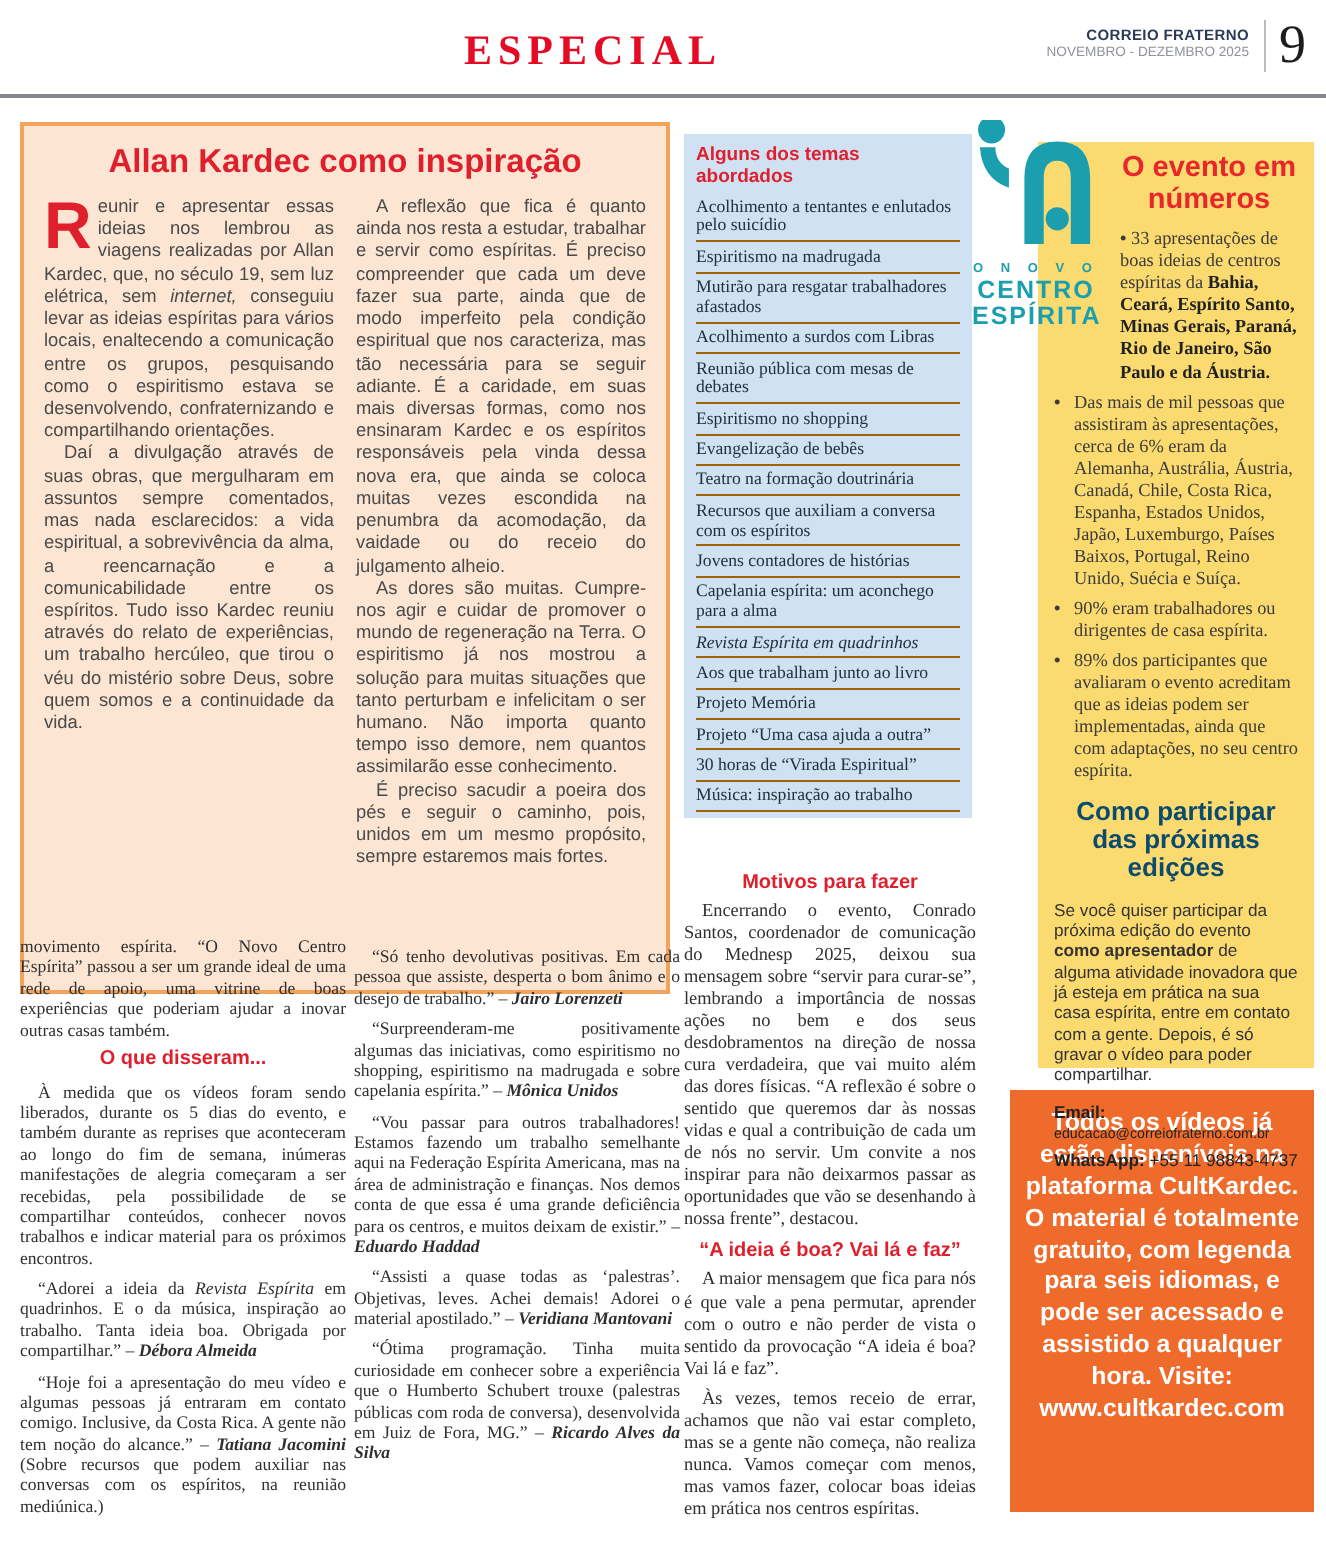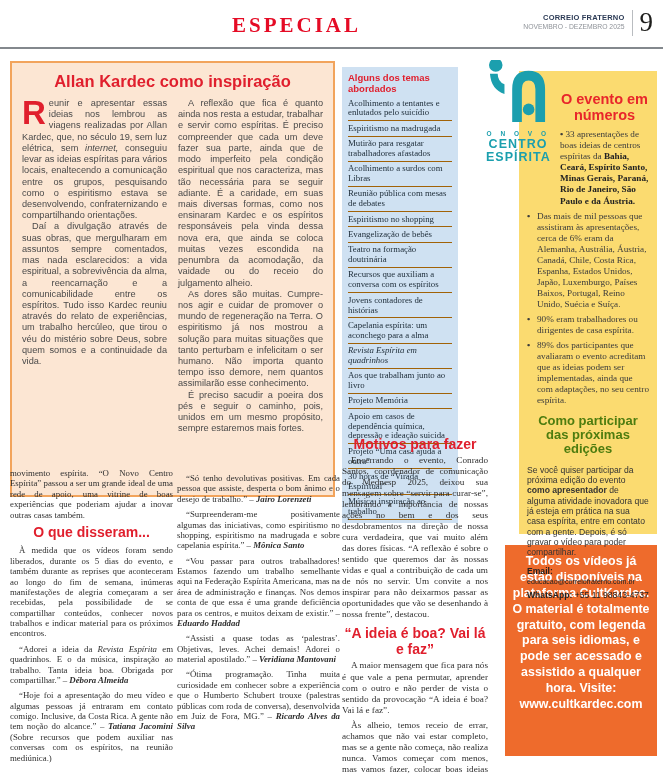--- a/index.html
+++ b/index.html
@@ -26,49 +26,49 @@
   .art-col p.ind{text-indent:10px;}
   .dropcap{float:left;font-size:33px;line-height:.8;padding:2px 3px 0 0;color:#e01f2d;font-weight:bold;}
   
   .colA{position:absolute;left:10px;top:468px;width:163px;}
   .colB{position:absolute;left:177px;top:468px;width:163px;}
   .serif{font-family:"Liberation Serif",serif;font-size:8.8px;line-height:1.18;
        color:#2f2f2f;text-align:justify;}
   .serif p{margin:0 0 4px;}
   .quote{text-indent:9px;margin:5px 0 0 !important;}
   .author{font-weight:bold;font-style:italic;}
-  .red-sub{font-family:"Liberation Sans",sans-serif;font-weight:bold;font-size:14px;
+  .red-sub{font-family:"Liberation Sans",sans-serif;font-weight:bold;font-size:10px;
        color:#e01f2d;text-align:center;margin:5px 0 3px;text-indent:0;}
   
-  .temas{position:absolute;left:342px;top:67px;width:116px;box-sizing:border-box;
+  .temas{position:absolute;left:342px;top:67px;width:144px;box-sizing:border-box;
        background:#cfe1f2;padding:5px 6px 3px;}
   .temas h3{margin:0 0 2px;font-size:9.5px;font-weight:bold;color:#e01f2d;}
   .temas ul{margin:0;padding:0;list-style:none;}
   .temas li{font-family:"Liberation Serif",serif;font-size:8.8px;line-height:1.12;
        color:#21303c;padding:2.5px 0 2px;border-bottom:1px solid #a16207;}
   
   .midlow{position:absolute;left:342px;top:431px;width:146px;}
   .midlow .serifp{font-family:"Liberation Serif",serif;font-size:9.2px;line-height:1.2;
        color:#2f2f2f;text-align:justify;margin:0 0 4px;text-indent:9px;}
   
   .logo{position:absolute;left:486px;top:60px;width:64px;z-index:3;text-align:center;color:#1b9fae;}
   .logo .l1{font-size:6.5px;letter-spacing:3.5px;font-weight:bold;margin:2px 0 1px;}
   .logo .l2,.logo .l3{font-size:12.5px;font-weight:bold;letter-spacing:1px;line-height:1.05;}
   
   .numbox{position:absolute;left:519px;top:71px;width:138px;height:463px;box-sizing:border-box;
-       background:#fbdb70;padding:19px 8px;z-index:1;}
+       background:#fbdb70;padding:4px 8px;z-index:1;}
   .logo-spacer{float:left;width:33px;height:112px;}
   .numbox h2{font-size:14.5px;line-height:1.08;font-weight:bold;color:#e8262b;
        text-align:center;margin:2px 0 6px;}
   .bullet{position:relative;font-family:"Liberation Serif",serif;font-size:9.2px;line-height:1.2;
        color:#3b3b3b;margin:0 0 4px;}
   .bullet .mk{font-weight:bold;}
   .bullet-h{padding-left:10px;}
   .bullet-h .mk{position:absolute;left:0;top:0;}
-  .numbox h4{font-size:13px;line-height:1.08;font-weight:bold;color:#4d7c0f;
+  .numbox h4{font-size:13px;line-height:1.08;font-weight:bold;color:#0c4a6e;
        text-align:center;margin:8px 0 4px;}
   .partbody{font-size:8.6px;line-height:1.2;color:#333;}
   .contact{margin-top:4px;font-size:8.6px;color:#222;}
   .contact .lbl{font-weight:bold;}
   .contact .em{font-size:7.1px;}
   
   .vidbox{position:absolute;left:505px;top:545px;width:152px;height:211px;box-sizing:border-box;
        background:#ee6b2c;color:#fff;text-align:center;padding:9px 5px;
        font-weight:bold;font-size:12.4px;line-height:1.28;}
   .vidbox .url{display:block;color:#fff;text-decoration:none;font-weight:bold;}
@@ -107,21 +107,21 @@
 <div class="colA serif">
   <p>movimento espírita. “O Novo Centro Espírita” passou a ser um grande ideal de uma rede de apoio, uma vitrine de boas experiências que poderiam ajudar a inovar outras casas também.</p>
   <p class="red-sub">O que disseram...</p>
   <p class="quote">À medida que os vídeos foram sendo liberados, durante os 5 dias do evento, e também durante as reprises que aconteceram ao longo do fim de semana, inúmeras manifestações de alegria começaram a ser recebidas, pela possibilidade de se compartilhar conteúdos, conhecer novos trabalhos e indicar material para os próximos encontros.</p>
   <p class="quote"><span>“Adorei a ideia da </span><em class="it">Revista Espírita</em><span> em quadrinhos. E o da música, inspiração ao trabalho. Tanta ideia boa. Obrigada por compartilhar.” – </span><span class="author">Débora Almeida</span></p>
   <p class="quote"><span>“Hoje foi a apresentação do meu vídeo e algumas pessoas já entraram em contato comigo. Inclusive, da Costa Rica. A gente não tem noção do alcance.” – </span><span class="author">Tatiana Jacomini</span><span> (Sobre recursos que podem auxiliar nas conversas com os espíritos, na reunião mediúnica.)</span></p>
 </div>
 
 <div class="colB serif">
   <p class="quote" style="margin-top:0"><span>“Só tenho devolutivas positivas. Em cada pessoa que assiste, desperta o bom ânimo e o desejo de trabalho.” – </span><span class="author">Jairo Lorenzeti</span></p>
-  <p class="quote"><span>“Surpreenderam-me positivamente algumas das iniciativas, como espiritismo no shopping, espiritismo na madrugada e sobre capelania espírita.” – </span><span class="author">Mônica Santo</span></p>
+  <p class="quote"><span>“Surpreenderam-me positivamente algumas das iniciativas, como espiritismo no shopping, espiritismo na madrugada e sobre capelania espírita.” – </span><span class="author">Mônica Unidos</span></p>
   <p class="quote"><span>“Vou passar para outros trabalhadores! Estamos fazendo um trabalho semelhante aqui na Federação Espírita Americana, mas na área de administração e finanças. Nos demos conta de que essa é uma grande deficiência para os centros, e muitos deixam de existir.” – </span><span class="author">Eduardo Haddad</span></p>
   <p class="quote"><span>“Assisti a quase todas as ‘palestras’. Objetivas, leves. Achei demais! Adorei o material apostilado.” – </span><span class="author">Veridiana Mantovani</span></p>
   <p class="quote"><span>“Ótima programação. Tinha muita curiosidade em conhecer sobre a experiência que o Humberto Schubert trouxe (palestras públicas com roda de conversa), desenvolvida em Juiz de Fora, MG.” – </span><span class="author">Ricardo Alves da Silva</span></p>
 </div>
 
 <div class="temas">
   <h3>Alguns dos temas abordados</h3>
   <ul>
     <li>Acolhimento a tentantes e enlutados pelo suicídio</li>
     <li>Espiritismo na madrugada</li>
@@ -130,33 +130,32 @@
     <li>Reunião pública com mesas de debates</li>
     <li>Espiritismo no shopping</li>
     <li>Evangelização de bebês</li>
     <li>Teatro na formação doutrinária</li>
     <li>Recursos que auxiliam a conversa com os espíritos</li>
     <li>Jovens contadores de histórias</li>
     <li>Capelania espírita: um aconchego para a alma</li>
     <li style="font-style:italic">Revista Espírita em quadrinhos</li>
     <li>Aos que trabalham junto ao livro</li>
     <li>Projeto Memória</li>
-    <li>Apoio em casos de dependência química, depressão e ideação suicida</li>
     <li>Projeto “Uma casa ajuda a outra”</li>
     <li>30 horas de “Virada Espiritual”</li>
     <li>Música: inspiração ao trabalho</li>
   </ul>
 </div>
 
 <div class="midlow">
   <p class="red-sub">Motivos para fazer</p>
   <p class="serifp">Encerrando o evento, Conrado Santos, coordenador de comunicação do Mednesp 2025, deixou sua mensagem sobre “servir para curar-se”, lembrando a importância de nossas ações no bem e dos seus desdobramentos na direção de nossa cura verdadeira, que vai muito além das dores físicas. “A reflexão é sobre o sentido que queremos dar às nossas vidas e qual a contribuição de cada um de nós no servir. Um convite a nos inspirar para não deixarmos passar as oportunidades que vão se desenhando à nossa frente”, destacou.</p>
   <p class="red-sub">“A ideia é boa? Vai lá e faz”</p>
   <p class="serifp">A maior mensagem que fica para nós é que vale a pena permutar, aprender com o outro e não perder de vista o sentido da provocação “A ideia é boa? Vai lá e faz”.</p>
-  <p class="serifp">Às alheio, temos receio de errar, achamos que não vai estar completo, mas se a gente não começa, não realiza nunca. Vamos começar com menos, mas vamos fazer, colocar boas ideias em prática nos centros espíritas.</p>
+  <p class="serifp">Às vezes, temos receio de errar, achamos que não vai estar completo, mas se a gente não começa, não realiza nunca. Vamos começar com menos, mas vamos fazer, colocar boas ideias em prática nos centros espíritas.</p>
 </div>
 
 <div class="logo">
   <svg width="58" height="64" viewBox="0 0 60 66" aria-hidden="true">
     <circle cx="7" cy="5" r="7" fill="#1b9fae"></circle>
     <path d="M1,14 Q2,30 16,35 L16,25 Q9,22 9,14 Z" fill="#1b9fae"></path>
     <path d="M24,64 L24,30 Q24,11 41,11 Q58,11 58,30 L58,64 L48,64 L48,30 Q48,21 41,21 Q34,21 34,30 L34,64 Z" fill="#1b9fae"></path>
     <circle cx="41" cy="51" r="6" fill="#1b9fae"></circle>
   </svg>
   <div class="l1">O N O V O</div>

